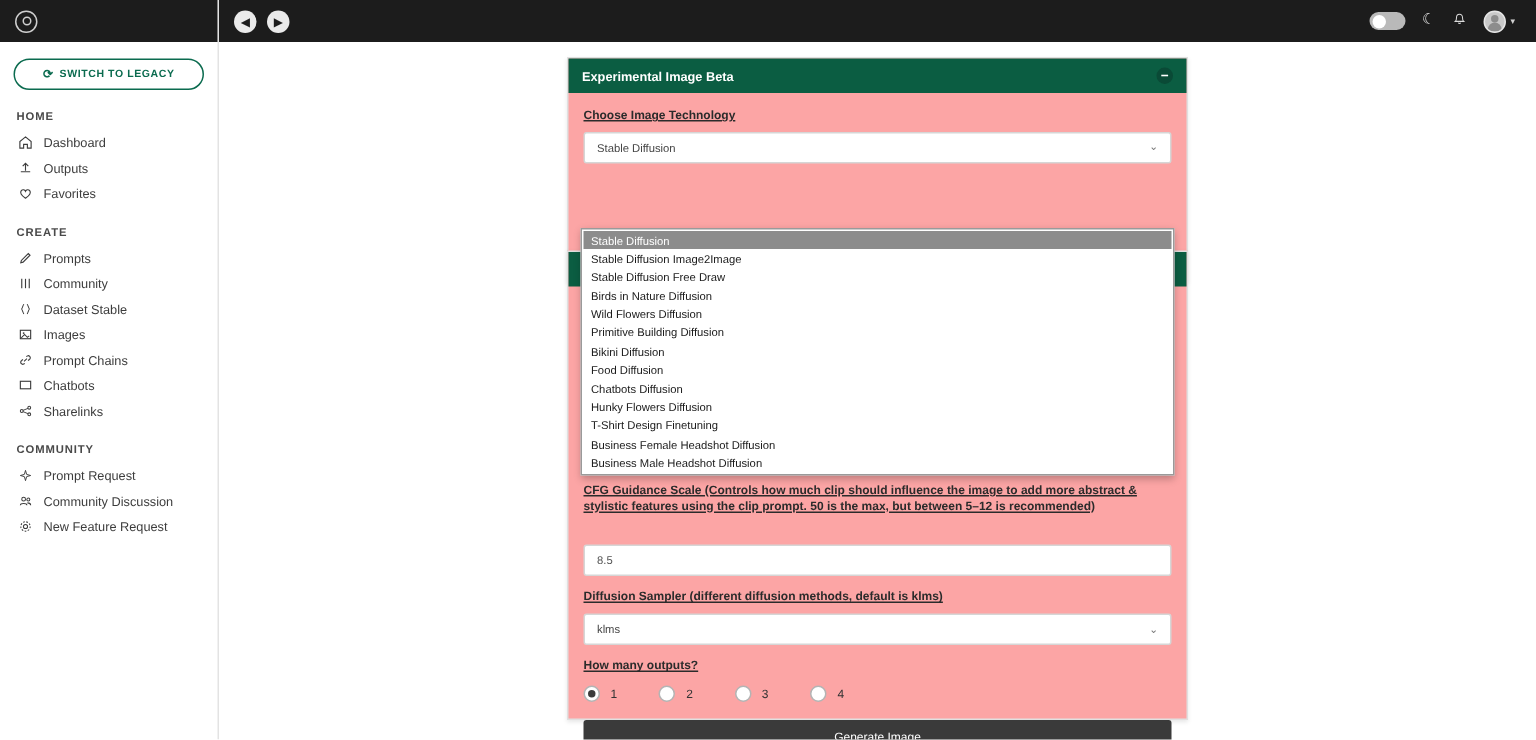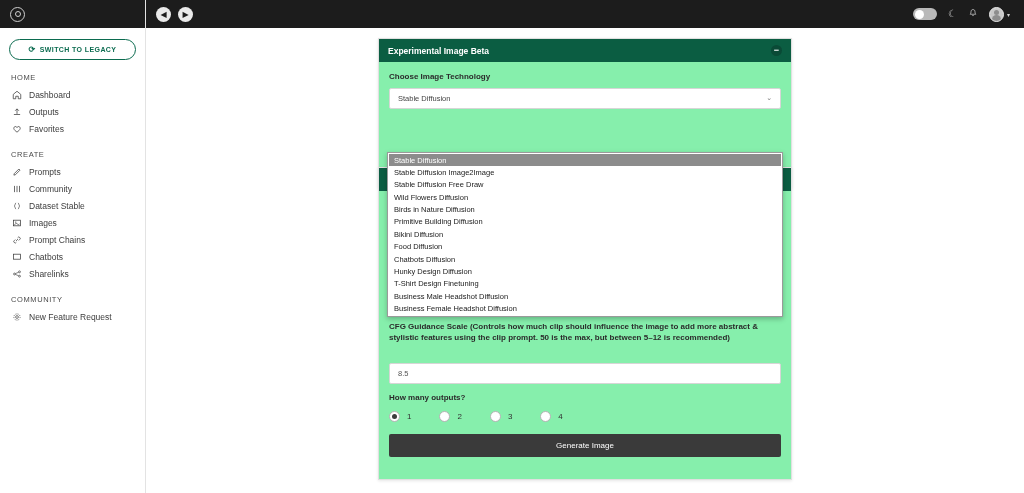--- a/index.html
+++ b/index.html
@@ -64,21 +64,21 @@
   }
   .legacy-btn .ref {
     font-size: 8px;
     line-height: 1;
   }
   .nav-section {
     margin-top: 13px;
   }
   .nav-header {
     font-size: 7.5px;
-    font-weight: normal;
+    font-weight: bold;
     letter-spacing: .6px;
     color: #4a4a4a;
     padding: 0 0 4px 11px;
   }
   .nav-item {
     display: flex;
     align-items: flex-start;
     gap: 7px;
     padding: 3.5px 0 3.5px 12px;
     font-size: 8.5px;
@@ -183,21 +183,21 @@
     position: absolute;
     left: 0; top: 0;
     width: 232px; height: 465px;
     background: #ffffff;
   }
 
   
   .panel {
     position: absolute;
     width: 414px;
-    background: #86efac;
+    background: #fca5a5;
     border: 1px solid #e0e0e0;
     box-shadow: 0 1px 3px rgba(0,0,0,.10);
   }
   .panel-header {
     height: 23px;
     background: #0b5d42;
     color: #fff;
     display: flex;
     align-items: center;
     padding: 0 9px;
@@ -219,20 +219,21 @@
   #panel-bottom { left: 232px; top: 139px; height: 313px; }
 
   .panel-body { padding: 10px 10px 0 10px; }
 
   .field-label {
     font-size: 8px;
     font-weight: bold;
     color: #2b2b2b;
     margin-bottom: 5px;
     line-height: 1.35;
+    text-decoration: underline;
   }
   .select-box, .text-box {
     height: 21px;
     border: 1px solid #d6d6d6;
     border-radius: 2px;
     background: #fff;
     font-size: 7.5px;
     color: #444;
     display: flex;
     align-items: center;
@@ -443,21 +444,40 @@
               <line x1="5.4" y1="8.7" x2="10.6" y2="10.8" stroke="#3c3c3c" stroke-width="1"></line>
             </svg>
         </span>
         <span>Sharelinks</span>
       </div>
     </div>
 
     <div class="nav-section">
       <div class="nav-header">COMMUNITY</div>
 
-
+      <div class="nav-item">
+        <span class="nav-ico">
+          <svg width="10" height="10" viewBox="0 0 16 16">
+              <path d="M8 2.5 L9.2 6.8 L13.5 8 L9.2 9.2 L8 13.5 L6.8 9.2 L2.5 8 L6.8 6.8 Z" fill="none" stroke="#3c3c3c" stroke-width="1"></path>
+            </svg>
+        </span>
+        <span>Prompt Request</span>
+      </div>
+
+      <div class="nav-item">
+        <span class="nav-ico">
+          <svg width="10" height="10" viewBox="0 0 16 16">
+              <circle cx="6" cy="6" r="2" fill="none" stroke="#3c3c3c" stroke-width="1.1"></circle>
+              <circle cx="11" cy="6.5" r="1.6" fill="none" stroke="#3c3c3c" stroke-width="1.1"></circle>
+              <path d="M2.5 12.5 C2.5 10 9.5 10 9.5 12.5" fill="none" stroke="#3c3c3c" stroke-width="1.1"></path>
+              <path d="M10 10 C13 10 13.5 11.3 13.5 12.5" fill="none" stroke="#3c3c3c" stroke-width="1.1"></path>
+            </svg>
+        </span>
+        <span>Community Discussion</span>
+      </div>
 
       <div class="nav-item">
         <span class="nav-ico">
           <svg width="10" height="10" viewBox="0 0 16 16">
               <circle cx="8" cy="8" r="2.2" fill="none" stroke="#3c3c3c" stroke-width="1.1"></circle>
               <circle cx="8" cy="8" r="5" fill="none" stroke="#3c3c3c" stroke-width="1.1" stroke-dasharray="1.8 1.6"></circle>
             </svg>
         </span>
         <span>New Feature Request</span>
       </div>
@@ -526,20 +546,27 @@
             </div>
           </div>
 
           <div class="field">
             <div class="field-label">CFG Guidance Scale (Controls how much clip should influence the image to add more abstract &amp; stylistic features using the clip prompt. 50 is the max, but between 5–12 is recommended)</div>
             <div class="text-box">
               <span>8.5</span>
             </div>
           </div>
 
+          <div class="field">
+            <div class="field-label">Diffusion Sampler (different diffusion methods, default is klms)</div>
+            <div class="select-box">
+              <span>klms</span>
+              <span class="caret">⌄</span>
+            </div>
+          </div>
 
           <div class="field-label">How many outputs?</div>
           <div class="radio-row">
             <label class="radio-opt">
               <span class="radio checked"></span>
               <span>1</span>
             </label>
             <label class="radio-opt">
               <span class="radio"></span>
               <span>2</span>
@@ -557,27 +584,27 @@
           <div class="generate-btn">
             <span>Generate Image</span>
           </div>
         </div>
       </div>
 
       <div class="dropdown-list" id="dropdown-list">
           <div class="dd-item selected">Stable Diffusion</div>
           <div class="dd-item">Stable Diffusion Image2Image</div>
           <div class="dd-item">Stable Diffusion Free Draw</div>
+          <div class="dd-item">Birds in Nature Diffusion</div>
           <div class="dd-item">Wild Flowers Diffusion</div>
-          <div class="dd-item">Birds in Nature Diffusion</div>
           <div class="dd-item">Primitive Building Diffusion</div>
           <div class="dd-item">Bikini Diffusion</div>
           <div class="dd-item">Food Diffusion</div>
           <div class="dd-item">Chatbots Diffusion</div>
-          <div class="dd-item">Hunky Design Diffusion</div>
+          <div class="dd-item">Hunky Flowers Diffusion</div>
           <div class="dd-item">T-Shirt Design Finetuning</div>
+          <div class="dd-item">Business Female Headshot Diffusion</div>
           <div class="dd-item">Business Male Headshot Diffusion</div>
-          <div class="dd-item">Business Female Headshot Diffusion</div>
         </div>
 
     </div>
   </div>
 </div>
 
 </body></html>

